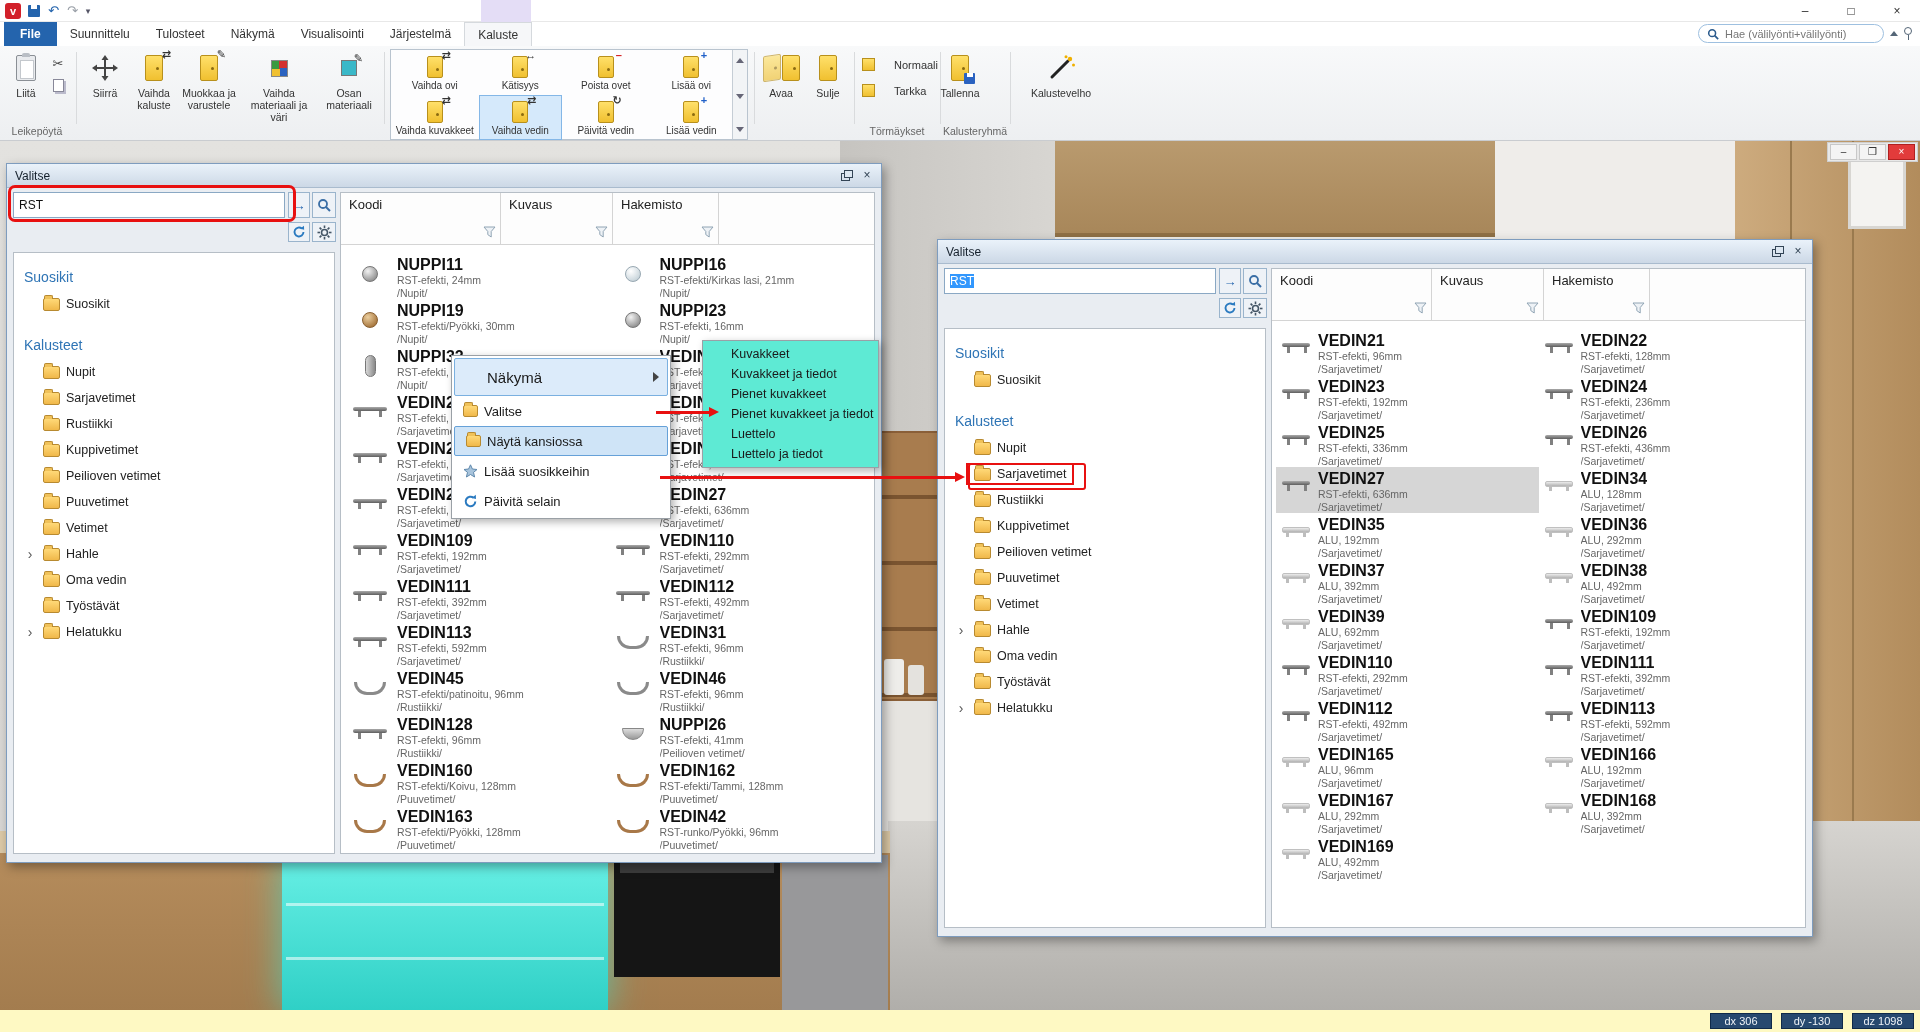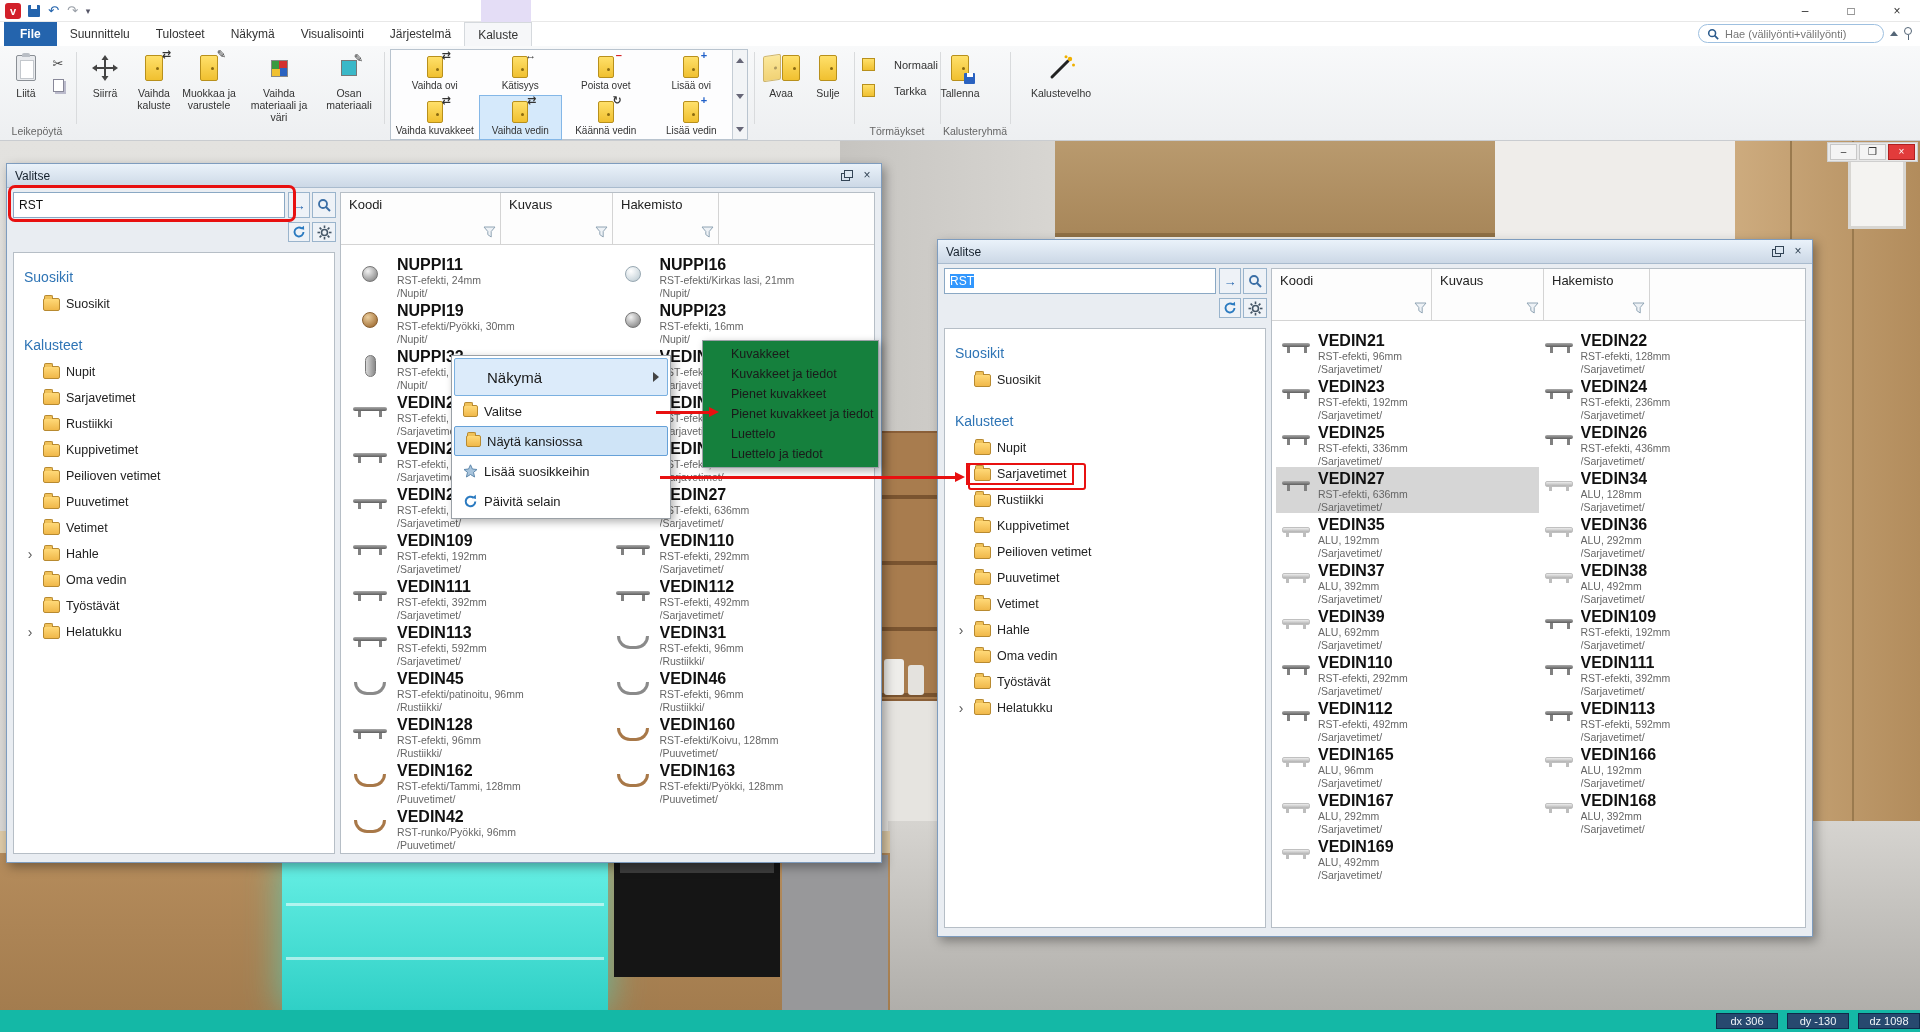--- a/index.html
+++ b/index.html
@@ -132,30 +132,30 @@
 .cup{width:22px;height:12px;background:linear-gradient(#ddd,#999);border:1px solid #888;border-radius:0 0 11px 11px}
 
 
 .ctxmenu{position:absolute;left:451px;top:355px;width:220px;background:#fff;border:1px solid #9aa0a6;box-shadow:3px 3px 8px rgba(0,0,0,.3);z-index:20;padding:2px 0}
 .menu-item{display:flex;align-items:center;height:30px;padding:0 8px 0 4px;font-size:13px;color:#1a1a1a;position:relative}
 .menu-item.big{height:38px;font-size:15px}
 .mi-icon{width:28px;display:flex;justify-content:center;flex:none}
 .menu-item.hover{background:#dcebfa;border:1px solid #7ab0e0;margin:0 2px;border-radius:2px}
 .menu-item.selected{background:#cfe4f7;border:1px solid #66a1d8;margin:0 2px;border-radius:2px}
 .mi-arrow{position:absolute;right:8px;width:0;height:0;border-left:6px solid #444;border-top:5px solid transparent;border-bottom:5px solid transparent}
-.submenu{position:absolute;left:702px;top:340px;width:177px;background:#15803d;border:1px solid #9aa0a6;box-shadow:3px 3px 8px rgba(0,0,0,.3);z-index:21;padding:3px 0}
+.submenu{position:absolute;left:702px;top:340px;width:177px;background:#5eead4;border:1px solid #9aa0a6;box-shadow:3px 3px 8px rgba(0,0,0,.3);z-index:21;padding:3px 0}
 .sub-item{height:20px;line-height:20px;padding-left:28px;font-size:12.5px;color:#1a1a1a;white-space:nowrap}
 
 
 .redbox{position:absolute;border:3px solid #e81010;border-radius:7px;z-index:30;pointer-events:none}
 .red-arrow{position:absolute;height:0;border-top:3px solid #e81010;z-index:30;pointer-events:none}
 .red-arrow::after{content:"";position:absolute;right:-9px;top:-7px;width:0;height:0;border-left:10px solid #e81010;border-top:5.5px solid transparent;border-bottom:5.5px solid transparent}
 
 
-.statusbar{position:absolute;left:0;right:0;bottom:0;height:22px;background:#14b8a6;z-index:50;display:flex;align-items:center;justify-content:flex-end;}
+.statusbar{position:absolute;left:0;right:0;bottom:0;height:22px;background:#fef9c3;z-index:50;display:flex;align-items:center;justify-content:flex-end;padding-right:6px}
 .sb-cell{margin-left:9px;min-width:62px;height:16px;background:#27496f;border:1px solid #0f2a4a;color:#f0f4f8;font-size:11px;line-height:14px;text-align:center;padding:0 7px}
 </style>
 </head>
 <body>
 
 <div class="titlebar">
   <div class="app-logo">v</div>
   <div class="qat">
     <span class="floppy"></span>
     <span class="undo">↶</span>
@@ -299,21 +299,21 @@
             </span>
           </div>
           <div class="gal-label">Vaihda vedin</div>
         </div>
         <div class="gal-btn">
           <div class="gal-icon">
             <span class="cab mini">
               <span class="badge dark">↻</span>
             </span>
           </div>
-          <div class="gal-label">Käännä vedin</div>
+          <div class="gal-label">Päivitä vedin</div>
         </div>
         <div class="gal-btn">
           <div class="gal-icon">
             <span class="cab mini">
               <span class="badge blue">+</span>
             </span>
           </div>
           <div class="gal-label">Lisää vedin</div>
         </div>
       </div>
@@ -751,20 +751,30 @@
             <span class="handle"></span>
           </div>
           <div class="li-text">
             <div class="li-code">VEDIN128</div>
             <div class="li-desc">RST-efekti, 96mm</div>
             <div class="li-path">/Rustiikki/</div>
           </div>
         </div>
         <div class="li-cell">
           <div class="pi">
+            <span class="cup"></span>
+          </div>
+          <div class="li-text">
+            <div class="li-code">NUPPI26</div>
+            <div class="li-desc">RST-efekti, 41mm</div>
+            <div class="li-path">/Peilioven vetimet/</div>
+          </div>
+        </div>
+        <div class="li-cell">
+          <div class="pi">
             <span class="handle-wood"></span>
           </div>
           <div class="li-text">
             <div class="li-code">VEDIN160</div>
             <div class="li-desc">RST-efekti/Koivu, 128mm</div>
             <div class="li-path">/Puuvetimet/</div>
           </div>
         </div>
         <div class="li-cell">
           <div class="pi">

